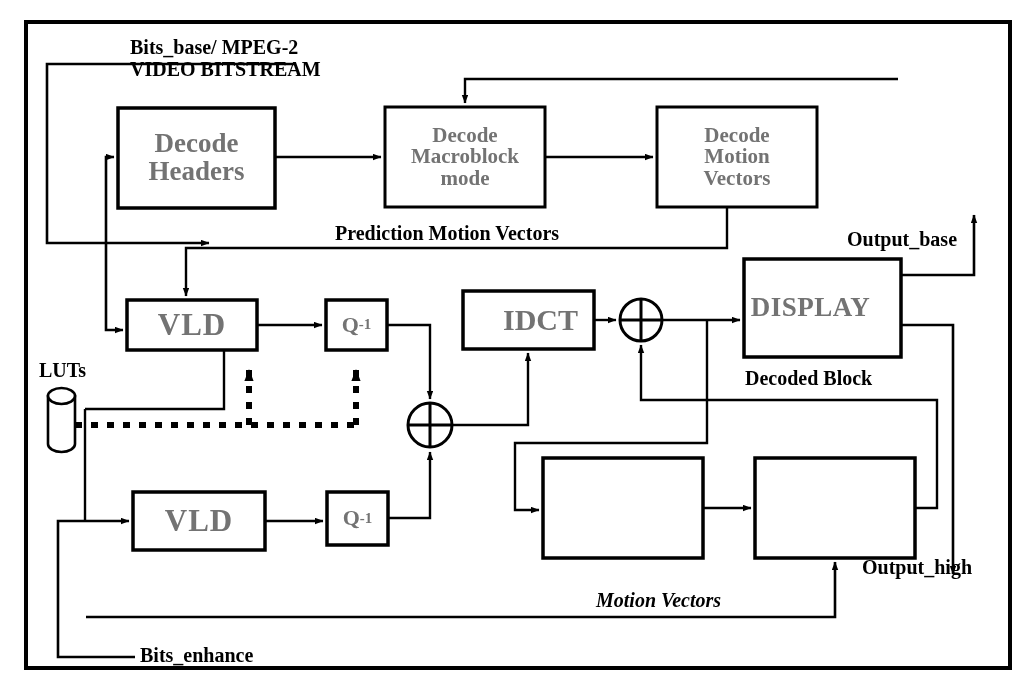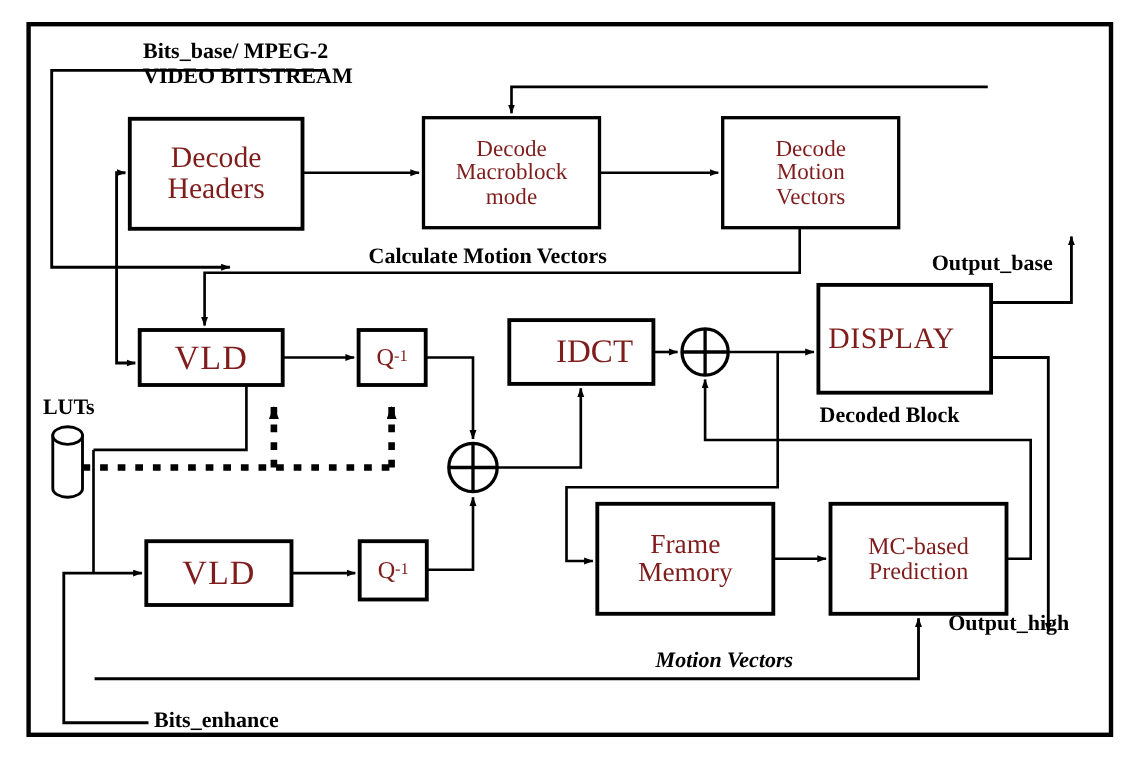--- a/index.html
+++ b/index.html
@@ -1,21 +1,21 @@
 <!DOCTYPE html>
 <html><head>
 <meta charset="utf-8">
 <style>
   html,body{margin:0;padding:0;background:#ffffff;}
   body{font-family:"Liberation Serif", serif;}
   #stage{position:relative;width:1036px;height:690px;background:#ffffff;overflow:hidden;}
   #diagram{position:absolute;left:0;top:0;width:1036px;height:690px;}
   .lbl{position:absolute;color:#000;font-weight:bold;font-family:"Liberation Serif", serif;white-space:pre;line-height:1.08;}
-  .boxlbl{position:absolute;display:flex;align-items:center;justify-content:center;text-align:center;color:#7f1d1d;
-          font-weight:normal;font-family:"Liberation Serif", serif;line-height:1.02;white-space:pre-line;}
+  .boxlbl{position:absolute;display:flex;align-items:center;justify-content:center;text-align:center;color:#737373;
+          font-weight:bold;font-family:"Liberation Serif", serif;line-height:1.02;white-space:pre-line;}
   .sup{font-size:0.68em;vertical-align:super;}
 </style>
 </head>
 <body>
 
 <div id="stage">
 
   <svg id="diagram" viewBox="0 0 1036 690">
     <defs>
       <marker id="ah" markerWidth="9" markerHeight="9" refX="8" refY="3.2" orient="auto" markerUnits="userSpaceOnUse">
@@ -176,30 +176,26 @@
   <div class="boxlbl" style="left:463px;top:291px;width:155px;height:58px;font-size:30px;">IDCT</div>
 
   <div class="boxlbl" style="left:744px;top:259px;width:133px;height:98px;font-size:27px;letter-spacing:0.5px;">DISPLAY</div>
 
   <div class="boxlbl" style="left:133px;top:492px;width:132px;height:58px;font-size:31px;letter-spacing:1px;">VLD</div>
 
   <div class="boxlbl" style="left:327px;top:492px;width:61px;height:53px;font-size:22px;">
     <span>Q</span><span class="sup">-1</span>
   </div>
 
-  <div class="boxlbl" style="left:543px;top:458px;width:160px;height:100px;font-size:25px;">Frame
-Memory</div>
-
-  <div class="boxlbl" style="left:755px;top:458px;width:160px;height:100px;font-size:22px;">MC-based
-Prediction</div>
+
 
   <div class="lbl" style="left:130px;top:37px;font-size:20px;">Bits_base/ MPEG-2
 VIDEO BITSTREAM</div>
 
-  <div class="lbl" style="left:335px;top:223px;font-size:20px;">Calculate Motion Vectors</div>
+  <div class="lbl" style="left:335px;top:223px;font-size:20px;">Prediction Motion Vectors</div>
 
   <div class="lbl" style="left:39px;top:360px;font-size:20px;text-align:right;">LUTs</div>
 
   <div class="lbl" style="left:847px;top:181px;font-size:20px;margin-top:48px;">Output_base</div>
 
   <div class="lbl" style="left:745px;top:368px;font-size:20px;">Decoded Block</div>
 
   <div class="lbl" style="left:596px;top:590px;font-size:20px;font-style:italic;">Motion Vectors</div>
 
   <div class="lbl" style="left:862px;top:557px;font-size:20px;">Output_high</div>

